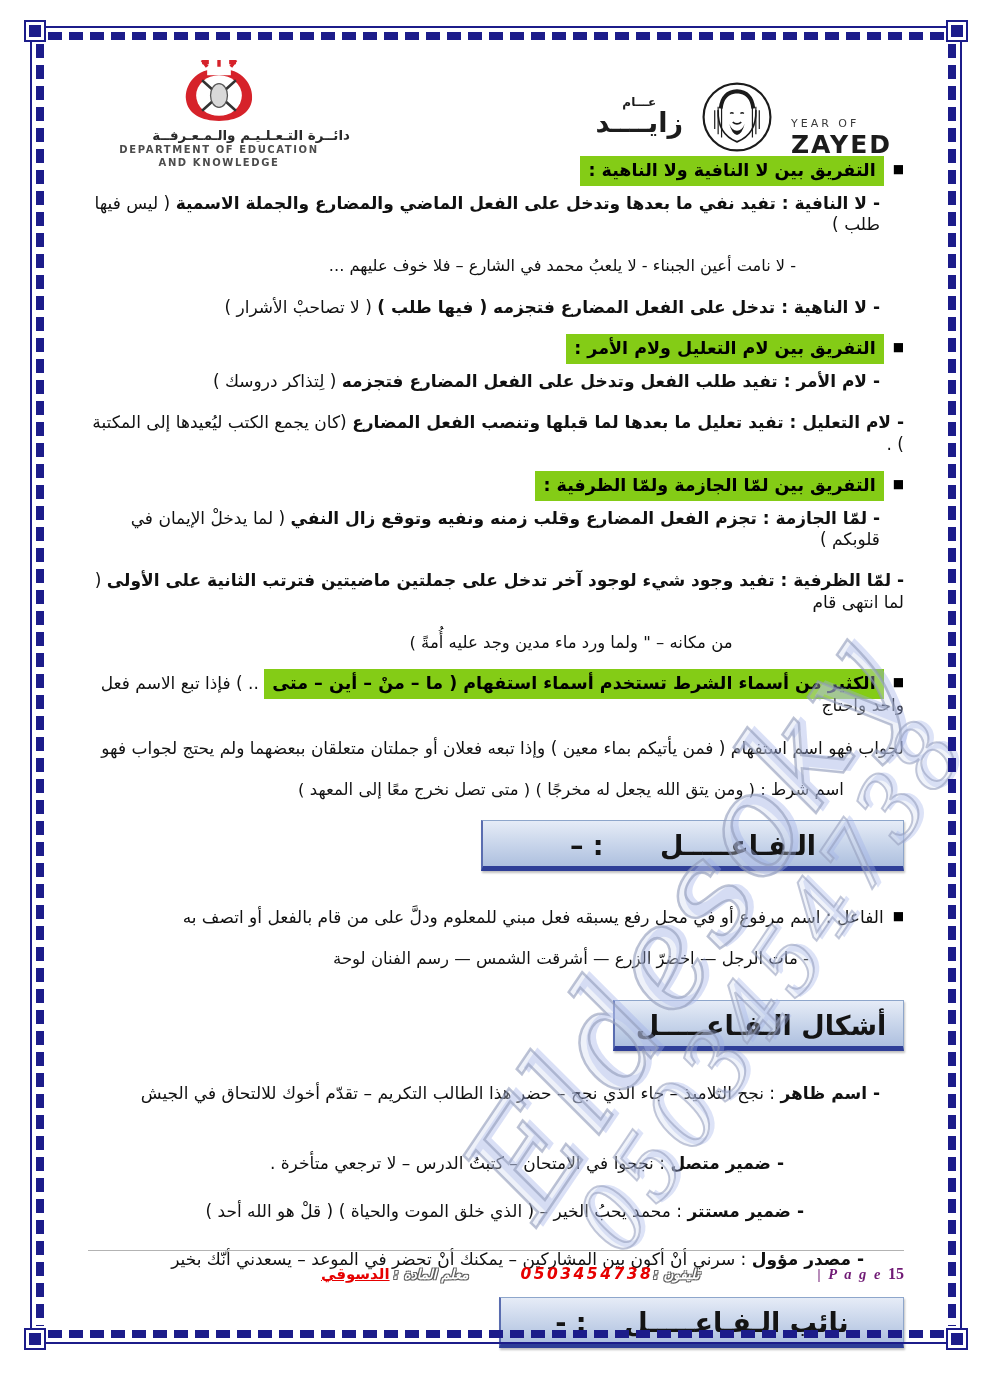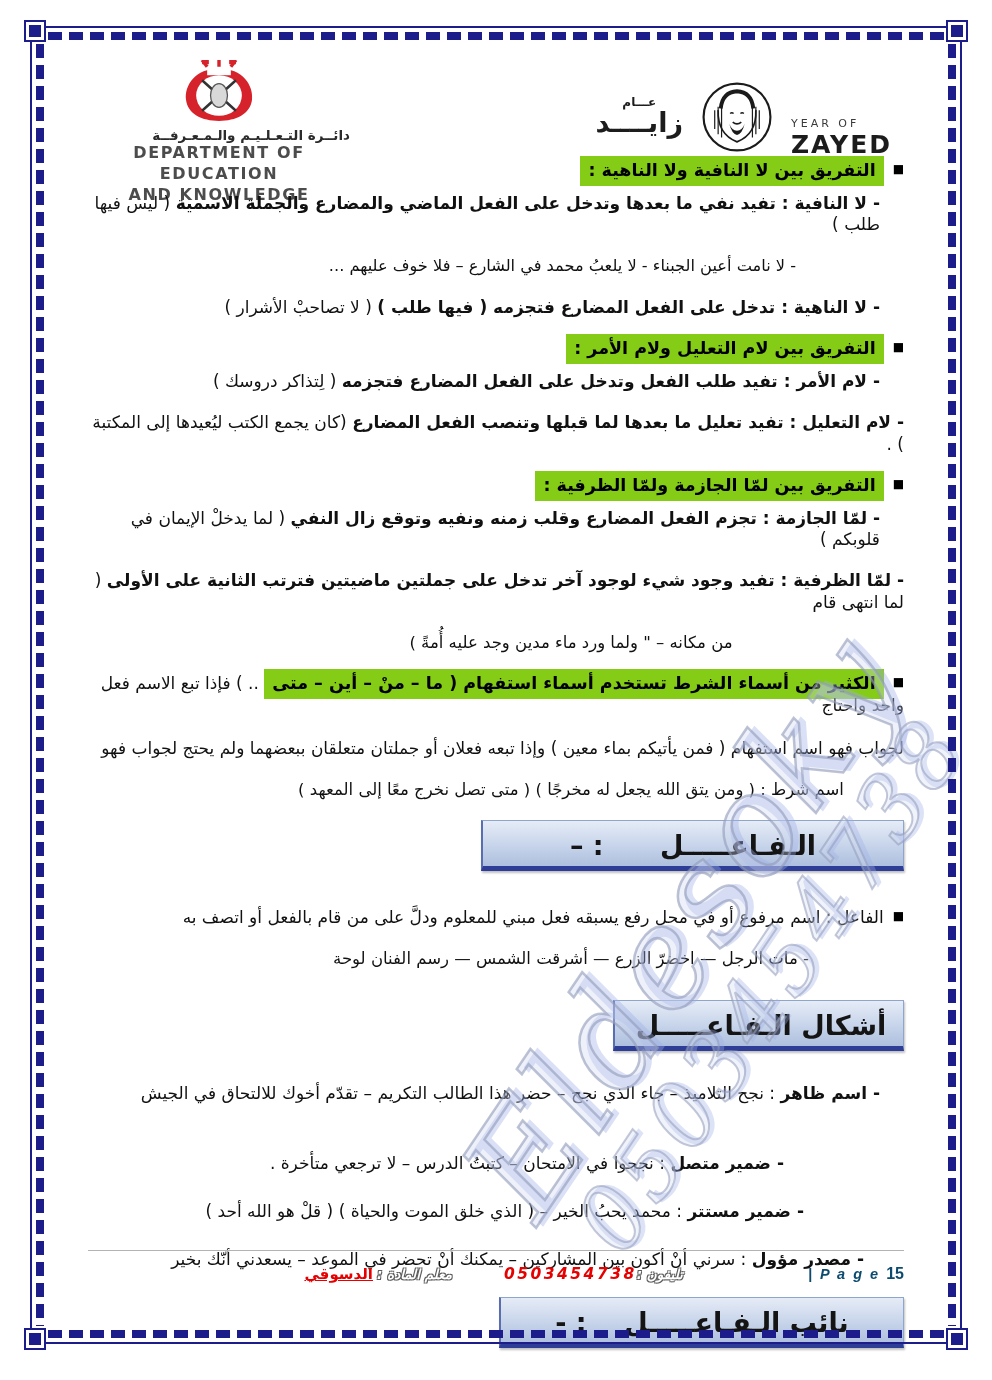--- a/index.html
+++ b/index.html
@@ -17,21 +17,21 @@
   .f-band-left{left:6px;} .f-band-right{right:6px;}
   .f-corner{position:absolute;width:18px;height:18px;background:#fff;border:2px solid #1c1c8a;}
   .f-corner::after{content:'';position:absolute;inset:3px;background:#1c1c8a;}
   .c-tl{top:-6px;left:-6px;} .c-tr{top:-6px;right:-6px;}
   .c-bl{bottom:-6px;left:-6px;} .c-br{bottom:-6px;right:-6px;}
 
   
   .dept-logo{position:absolute;top:60px;left:88px;width:262px;text-align:center;direction:ltr;z-index:2;}
   .dept-logo svg{display:block;margin:0 auto;}
   .dept-ar{direction:rtl;font-size:13.5px;font-weight:bold;color:#2b2b2b;letter-spacing:1px;margin-top:1px;text-align:right;}
-  .dept-en{font-size:16px;color:#4c4c4c;letter-spacing:1.6px;font-weight:bold;line-height:1.3;}
+  .dept-en{font-size:10px;color:#4c4c4c;letter-spacing:1.6px;font-weight:bold;line-height:1.3;}
 
   .zayed-logo{position:absolute;top:74px;right:100px;display:flex;direction:ltr;align-items:center;gap:18px;z-index:2;}
   .z-ar{direction:rtl;text-align:center;color:#1c1c1c;}
   .z-ar-top{font-size:12px;font-weight:bold;}
   .z-ar-main{font-size:27px;font-weight:bold;line-height:1.05;}
   .z-en{color:#1c1c1c;margin-top:43px;}
   .z-en-top{font-size:11px;letter-spacing:3px;color:#3a3a3a;}
   .z-en-main{font-size:25px;font-weight:bold;letter-spacing:2px;}
 
   
@@ -53,22 +53,22 @@
         text-align:center;font-weight:bold;font-size:27px;color:#141414;
         padding:9px 8px 5px;white-space:pre;}
   .tbox-fael{width:404px;margin:20px 0 36px;}
   .tbox-ashkal{width:268px;margin:31px 0 32px;padding-left:12px;}
   .tbox-naeb{width:386px;margin:24px 0 0;}
   .ashkal-line{margin-bottom:27px;}
 
   
   .footer{position:absolute;left:88px;right:88px;top:1250px;border-top:1px solid #b3b3b3;
           padding-top:13px;direction:rtl;display:flex;align-items:baseline;z-index:4;}
-  .pg{direction:ltr;font-family:Liberation Sans, sans-serif;font-style:italic;font-size:14.5px;
-      letter-spacing:2px;font-weight:bold;color:#0c4a6e;margin-left:7px;}
+  .pg{direction:ltr;font-family:Liberation Serif, serif;font-style:italic;font-size:14.5px;
+      letter-spacing:2px;font-weight:bold;color:#701a75;}
   .pg-num{font-style:normal;font-size:16px;font-weight:bold;letter-spacing:0;}
   .f-phone{margin-right:118px;}
   .f-teacher{margin-right:46px;}
   .hollow{color:#fff;text-shadow:-1px -1px 0 #5e5e5e,1px -1px 0 #5e5e5e,-1px 1px 0 #5e5e5e,1px 1px 0 #5e5e5e;
           font-style:italic;font-weight:bold;font-size:13.5px;letter-spacing:1.5px;}
   .phone-num{color:#e60000;font-weight:bold;font-style:italic;font-size:15.5px;letter-spacing:2.5px;
              direction:ltr;display:inline-block;margin-left:6px;}
   .teacher-name{color:#e60000;font-weight:bold;font-size:15px;text-decoration:underline;margin-right:4px;}
 
   

